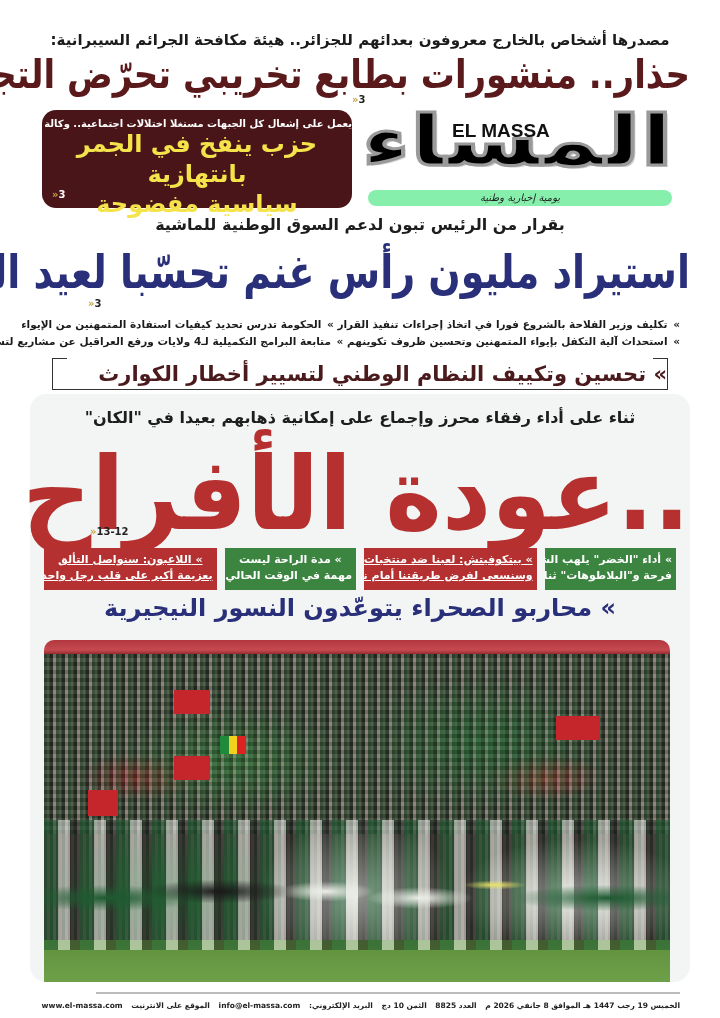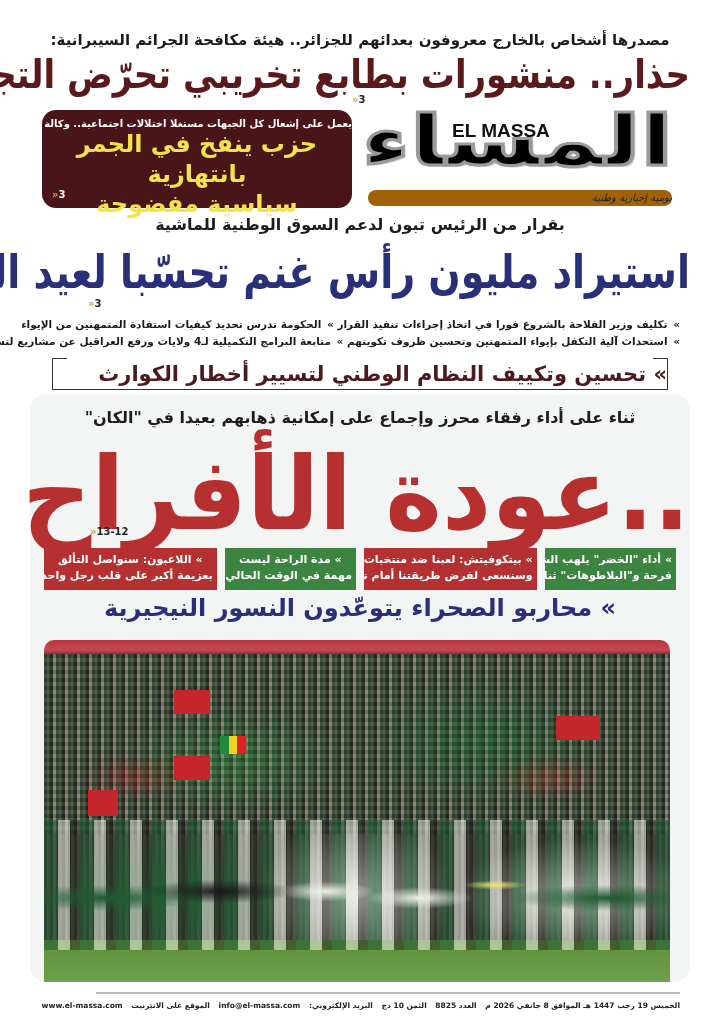--- a/index.html
+++ b/index.html
@@ -34,21 +34,21 @@
     display: flex; justify-content: center; align-items: flex-end;
   }
   .logo-ar span {
     font-size: 70px; font-weight: bold; color: #000; line-height: 60px;
     -webkit-text-stroke: 3px #9a9a9a; letter-spacing: -2px;
     transform: scaleX(1.35); display: inline-block;
     text-shadow: 2px 2px 0 #d0d0d0;
   }
   .logo-tagline {
     position: absolute; top: 82px; left: 6px; right: 0; height: 16px;
-    background: #a16207; border-radius: 8px; 
+    background: #86efac; border-radius: 8px; text-align: center;
     font-size: 10px; font-style: italic; color: #222; line-height: 16px;
   }
 
   
   .party-box {
     position: absolute; top: 110px; left: 42px; width: 310px; height: 98px;
     background: #4a1519; border-radius: 14px; color: #fff; text-align: center;
   }
   .party-kicker { font-size: 10px; font-weight: bold; padding-top: 8px; white-space: nowrap; }
   .party-head { font-size: 24px; font-weight: bold; color: #f4e34a; line-height: 30px; letter-spacing: -0.5px; }
@@ -104,21 +104,21 @@
 
   .teasers {
     position: absolute; top: 154px; left: 14px; right: 14px; height: 42px;
     display: flex; gap: 8px; direction: rtl;
   }
   .teaser {
     flex: 1; color: #fff; font-size: 11px; font-weight: bold; text-align: center;
     line-height: 16px; padding: 4px 4px; white-space: nowrap; overflow: hidden;
   }
   .teaser.green { background: #3b8540; flex: 0.9; }
-  .teaser.red { background: #b53131; flex: 1.2; }
+  .teaser.red { background: #b53131; flex: 1.2; text-decoration: underline; }
 
   .sub-headline {
     position: absolute; top: 200px; left: 0; right: 0; text-align: center;
     font-size: 24px; font-weight: bold; color: #2a2f7a; white-space: nowrap; letter-spacing: -0.5px;
   }
 
   
   .photo {
     position: absolute; top: 246px; left: 14px; width: 626px; height: 342px;
     border-radius: 10px 10px 0 0; overflow: hidden;

